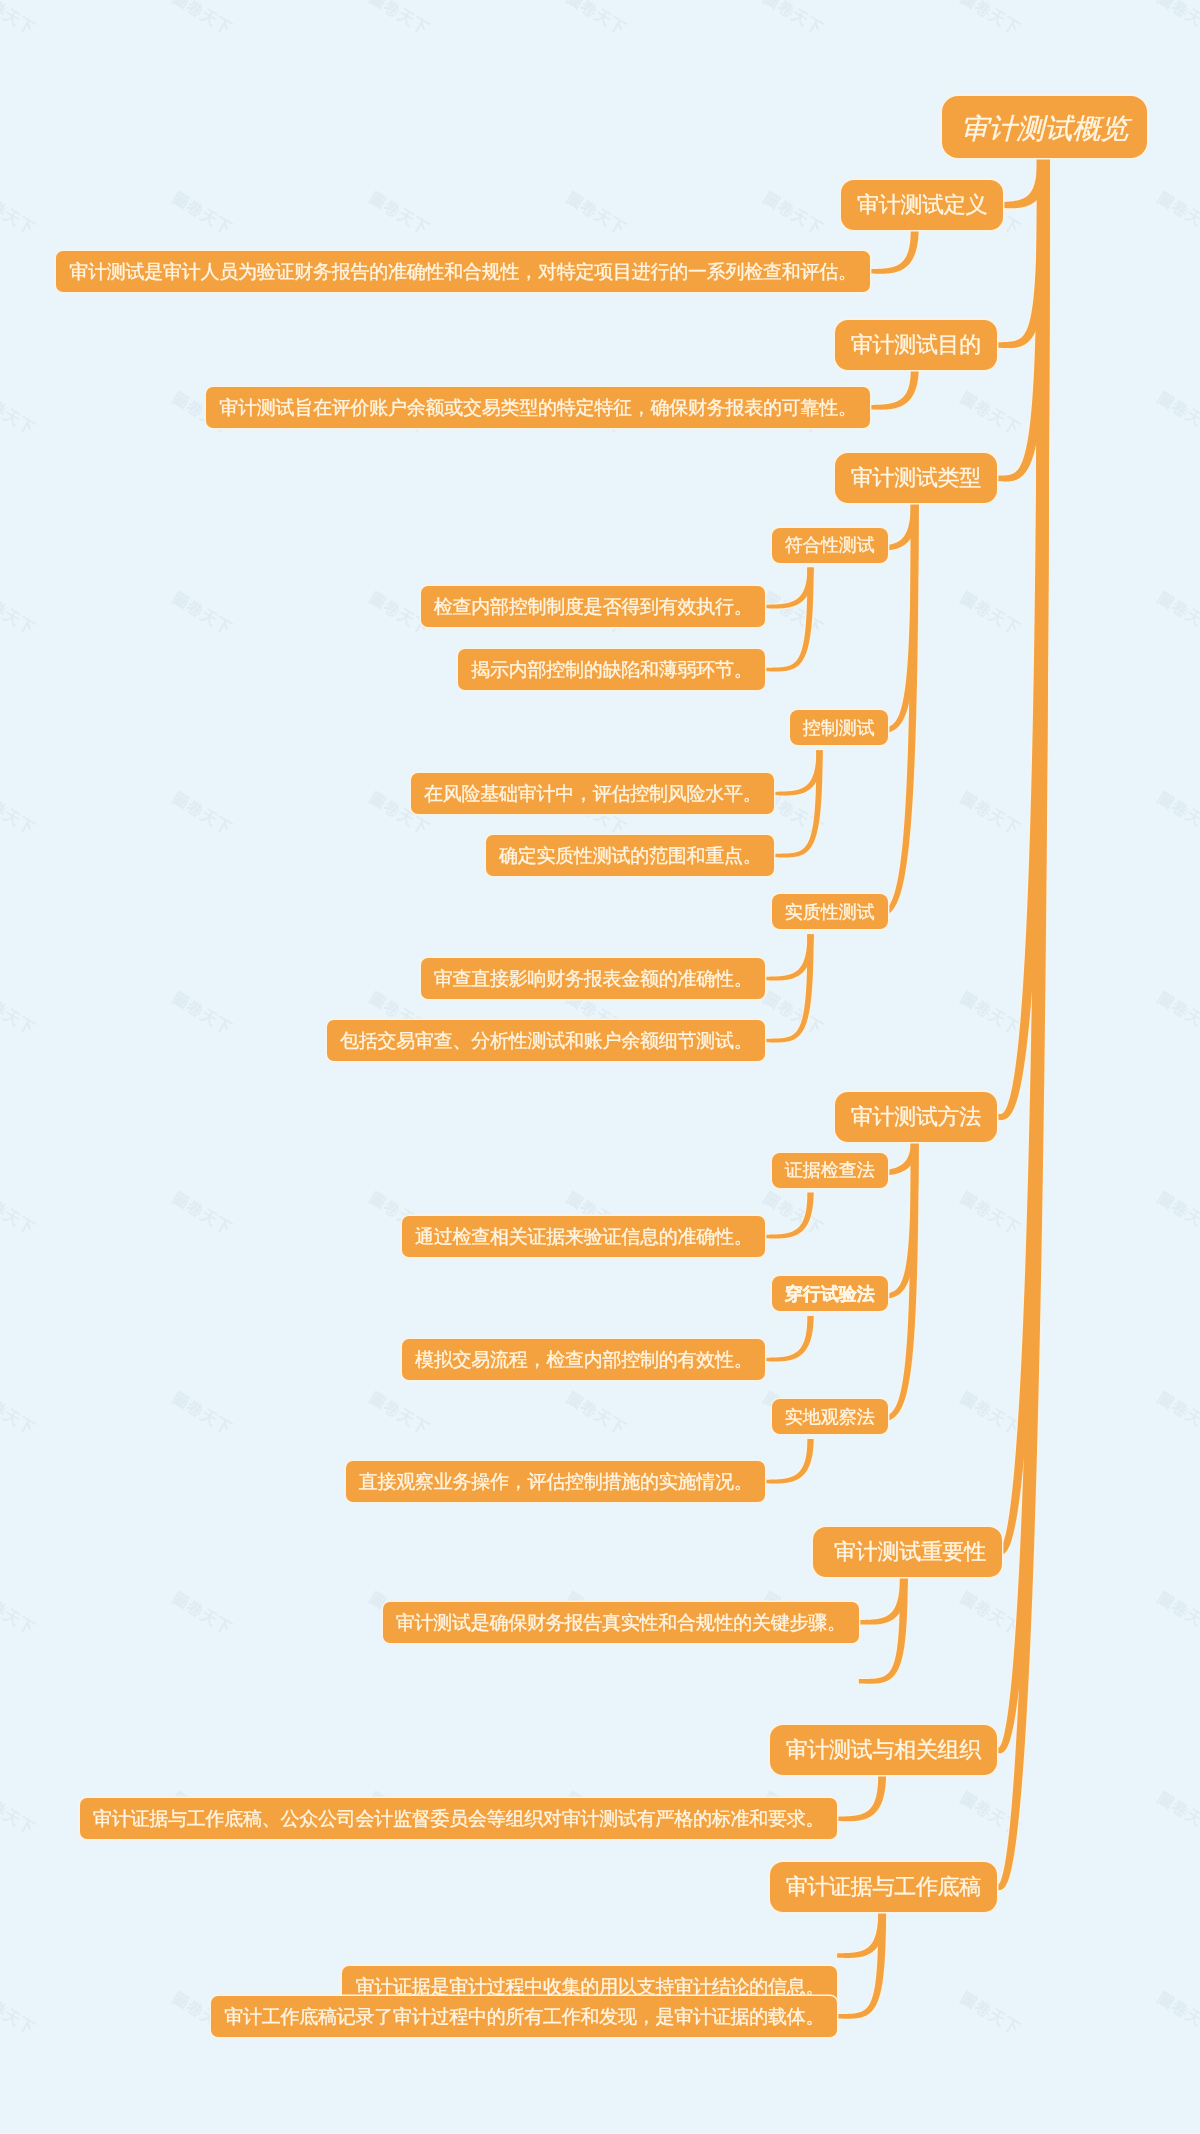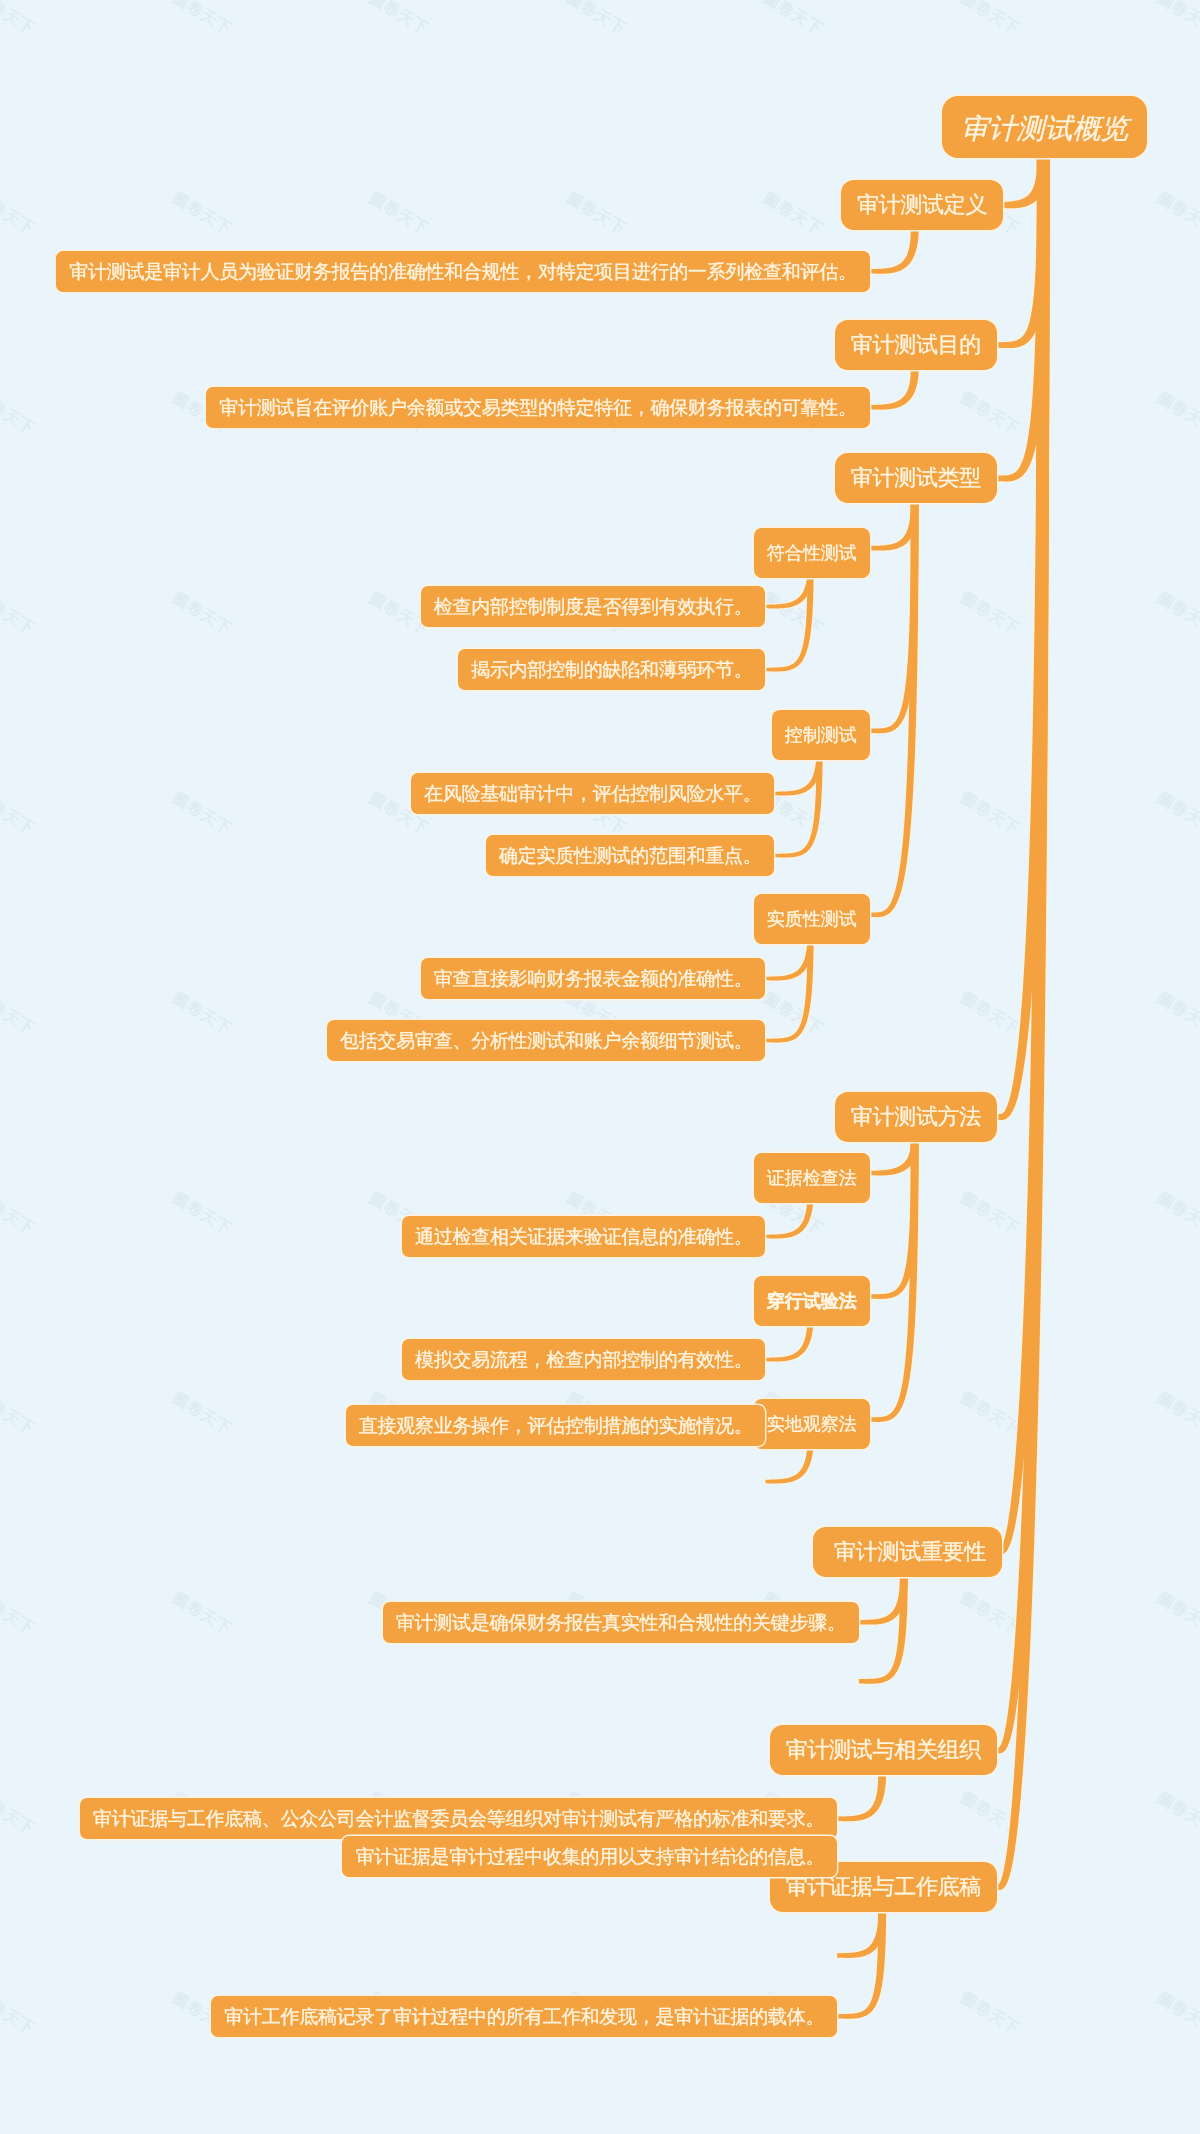--- a/index.html
+++ b/index.html
@@ -12,21 +12,21 @@
       transform:rotate(31deg);transform-origin:0 0;white-space:nowrap;
       font-family:"Liberation Sans",sans-serif;font-weight:700;letter-spacing:.5px;}
   #stage{position:absolute;left:0;top:0;width:1200px;height:2134px;z-index:1;}
   #links{position:absolute;left:0;top:0;width:1200px;height:2134px;}
   .node{position:absolute;left:-9999px;top:0;box-sizing:border-box;
         background:#f4a23f;color:#fff5e3;white-space:nowrap;line-height:1;
         display:flex;align-items:center;-webkit-text-stroke:.32px #fff5e3;
         box-shadow:0 0 0 1.4px #fdf3e3;}
   .lvl0{font-size:28px;border-radius:16px;padding:3px 18.5px 0;height:62px;font-style:italic;}
   .lvl1{font-size:22px;letter-spacing:-.3px;border-radius:13px;padding:0 16px;height:50px;}
-  .lvl2{font-size:18px;border-radius:8px;padding:0 13px;height:50px;}
+  .lvl2{font-size:18px;border-radius:8px;padding:0 13px;height:35px;margin-left:18px;}
   .leaf{font-size:19px;letter-spacing:-.25px;border-radius:7px;padding:0 13px;height:41px;}
 </style>
 </head>
 <body>
 
 <div id="wm">
     <span class="wm" style="left: -18px; top: -12px;">圖卷天下</span>
     <span class="wm" style="left: 179px; top: -12px;">圖卷天下</span>
     <span class="wm" style="left: 376px; top: -12px;">圖卷天下</span>
     <span class="wm" style="left: 573px; top: -12px;">圖卷天下</span>
@@ -184,21 +184,21 @@
   <div class="node leaf" style="top: 835px; left: 485.998px;">确定实质性测试的范围和重点。</div>
   <div class="node lvl2" style="top: 894.2px; left: 753.698px;">实质性测试</div>
   <div class="node leaf" style="top: 958px; left: 420.748px;">审查直接影响财务报表金额的准确性。</div>
   <div class="node leaf" style="top: 1020px; left: 326.998px;">包括交易审查、分析性测试和账户余额细节测试。</div>
   <div class="node lvl1" style="top: 1091.8px; left: 834.797px;">审计测试方法</div>
   <div class="node lvl2" style="top: 1152.5px; left: 753.698px;">证据检查法</div>
   <div class="node leaf" style="top: 1216px; left: 401.998px;">通过检查相关证据来验证信息的准确性。</div>
   <div class="node lvl2" style="top: 1276px; left: 753.698px; font-weight: bold;">穿行试验法</div>
   <div class="node leaf" style="top: 1339px; left: 401.998px;">模拟交易流程，检查内部控制的有效性。</div>
   <div class="node lvl2" style="top: 1399px; left: 753.698px;">实地观察法</div>
-  <div class="node leaf" style="top: 1405px; left: 345.748px;">直接观察业务操作，评估控制措施的实施情况。</div>
+  <div class="node leaf" style="top: 1461px; left: 345.748px;">直接观察业务操作，评估控制措施的实施情况。</div>
   <div class="node lvl1" style="top: 1526.7px; left: 813.094px; padding-left: 21px;">审计测试重要性</div>
   <div class="node leaf" style="top: 1601.7px; left: 382.847px;">审计测试是确保财务报告真实性和合规性的关键步骤。</div>
   <div class="node lvl1" style="top: 1725px; left: 769.688px;">审计测试与相关组织</div>
   <div class="node leaf" style="top: 1798.3px; left: 79.8937px;">审计证据与工作底稿、公众公司会计监督委员会等组织对审计测试有严格的标准和要求。</div>
   <div class="node lvl1" style="top: 1861.7px; left: 769.688px;">审计证据与工作底稿</div>
-  <div class="node leaf" style="top: 1836px; left: 342.394px;">审计证据是审计过程中收集的用以支持审计结论的信息。</div>
+  <div class="node leaf" style="top: 1966px; left: 342.394px;">审计证据是审计过程中收集的用以支持审计结论的信息。</div>
   <div class="node leaf" style="top: 1995.8px; left: 211.144px;">审计工作底稿记录了审计过程中的所有工作和发现，是审计证据的载体。</div>
   </div>
 
 </body></html>

